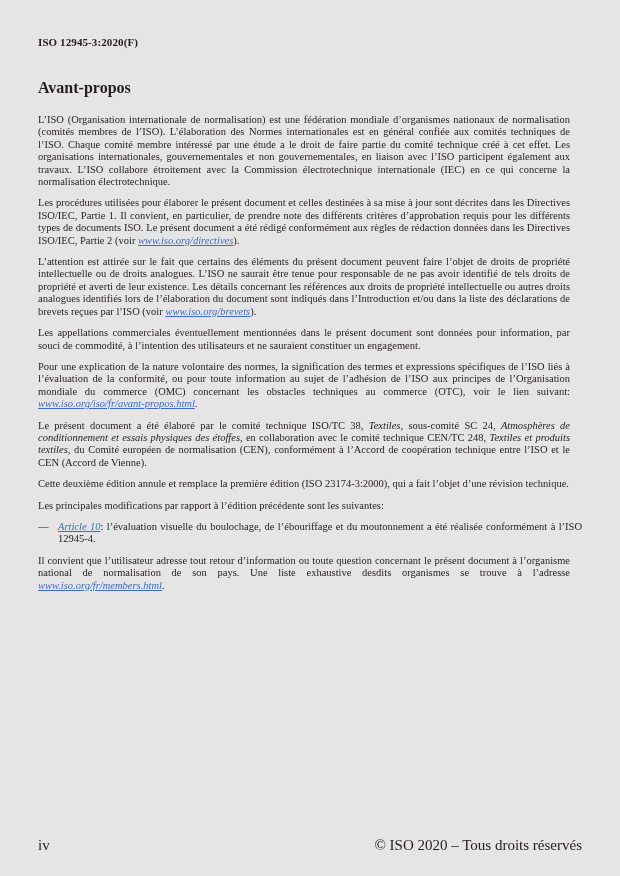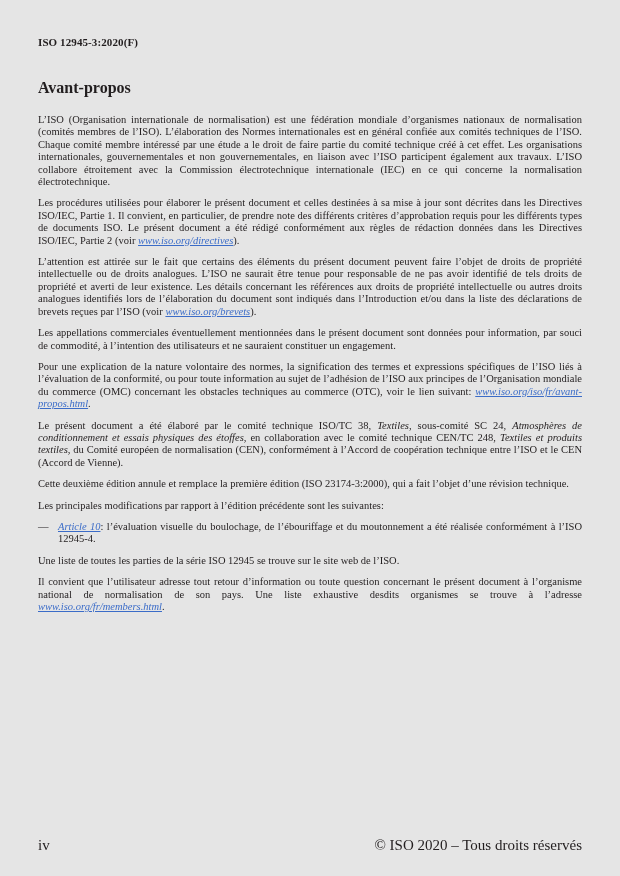--- a/index.html
+++ b/index.html
@@ -29,21 +29,21 @@
   }
   .title {
     font-size: 16px;
     font-weight: bold;
     margin: 31px 0 17px 0;
   }
   .para {
     font-size: 10.5px;
     line-height: 12.4px;
     text-align: justify;
-    margin: 0 0 9px 0;
+    margin: 0 12px 9px 0;
   }
   .list-item {
     display: flex;
     font-size: 10.5px;
     line-height: 12.4px;
     margin: 0 0 9px 0;
   }
   .dash {
     width: 20px;
     flex: none;
@@ -86,21 +86,20 @@
     <p class="para"><span>Pour une explication de la nature volontaire des normes, la signification des termes et expressions spécifiques de l’ISO liés à l’évaluation de la conformité, ou pour toute information au sujet de l’adhésion de l’ISO aux principes de l’Organisation mondiale du commerce (OMC) concernant les obstacles techniques au commerce (OTC), voir le lien suivant: </span><a class="run-link" style="color: rgb(59, 108, 200);">www.iso.org/iso/fr/avant-propos.html</a><span>.</span></p>
     <p class="para"><span>Le présent document a été élaboré par le comité technique ISO/TC 38, </span><span class="run-italic">Textiles</span><span>, sous-comité SC 24, </span><span class="run-italic">Atmosphères de conditionnement et essais physiques des étoffes</span><span>, en collaboration avec le comité technique CEN/TC 248, </span><span class="run-italic">Textiles et produits textiles</span><span>, du Comité européen de normalisation (CEN), conformément à l’Accord de coopération technique entre l’ISO et le CEN (Accord de Vienne).</span></p>
     <p class="para"><span>Cette deuxième édition annule et remplace la première édition (ISO 23174-3:2000), qui a fait l’objet d’une révision technique.</span></p>
     <p class="para"><span>Les principales modifications par rapport à l’édition précédente sont les suivantes:</span></p>
 
     <div class="list-item">
       <span class="dash">—</span>
       <span class="li-body"><a class="run-link" style="color: rgb(59, 108, 200);">Article 10</a><span>: l’évaluation visuelle du boulochage, de l’ébouriffage et du moutonnement a été réalisée conformément à l’ISO 12945-4.</span></span>
     </div>
 
-    <p class="para"><span>Une liste de toutes les parties de la série ISO 12945 se trouve sur le site web de l’ISO.</span></p>
     <p class="para"><span>Il convient que l’utilisateur adresse tout retour d’information ou toute question concernant le présent document à l’organisme national de normalisation de son pays. Une liste exhaustive desdits organismes se trouve à l’adresse </span><a class="run-link" style="color: rgb(59, 108, 200);">www.iso.org/fr/members.html</a><span>.</span></p>
   </div>
 
   <div class="footer">
     <span>iv</span>
     <span>© ISO 2020 – Tous droits réservés</span>
   </div>
 
 </div>
 

